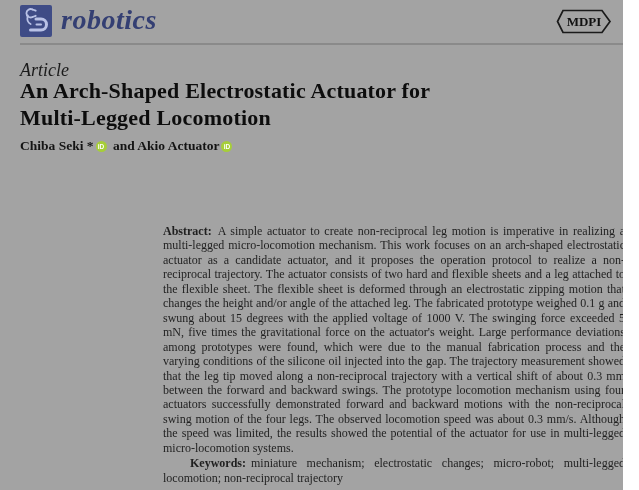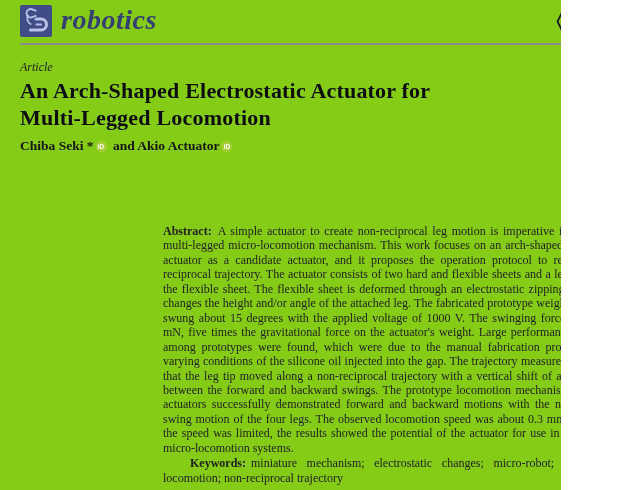--- a/index.html
+++ b/index.html
@@ -1,19 +1,19 @@
 <!DOCTYPE html>
 <html><head>
 <meta charset="utf-8">
 <style>
   html,body{margin:0;padding:0;background:#ffffff;}
   .page{
     position:relative;
-    width:561px;height:490px;
-    background:#84cc16;
+    width:623px;height:490px;
+    background:#a3a3a3;
     font-family:"Liberation Serif", serif;
     color:#1f1f1f;
     overflow:hidden;
   }
   
   .journal-logo-box{
     position:absolute;left:20px;top:5px;width:32px;height:32px;
     background:#3F4C86;border-radius:2px;
   }
   .journal-name{
@@ -22,21 +22,21 @@
     color:#343F73;letter-spacing:0.5px;
   }
   .mdpi-logo{position:absolute;left:555px;top:8px;width:58px;height:27px;}
   .header-rule{
     position:absolute;left:20px;top:43px;width:604px;height:0;
     border-top:2px solid #8A8A8A;
   }
   
   .article-type{
     position:absolute;left:20px;top:60px;
-    font-size:12px;font-style:italic;color:#1c1c1c;
+    font-size:18px;font-style:italic;color:#1c1c1c;
   }
   .paper-title{
     position:absolute;left:20px;top:77px;width:520px;
     font-size:22px;font-weight:bold;line-height:27px;color:#0d0d0d;
     letter-spacing:0.2px;
   }
   .authors-line{
     position:absolute;left:20px;top:138px;
     font-size:13.5px;font-weight:bold;color:#141414;
   }

